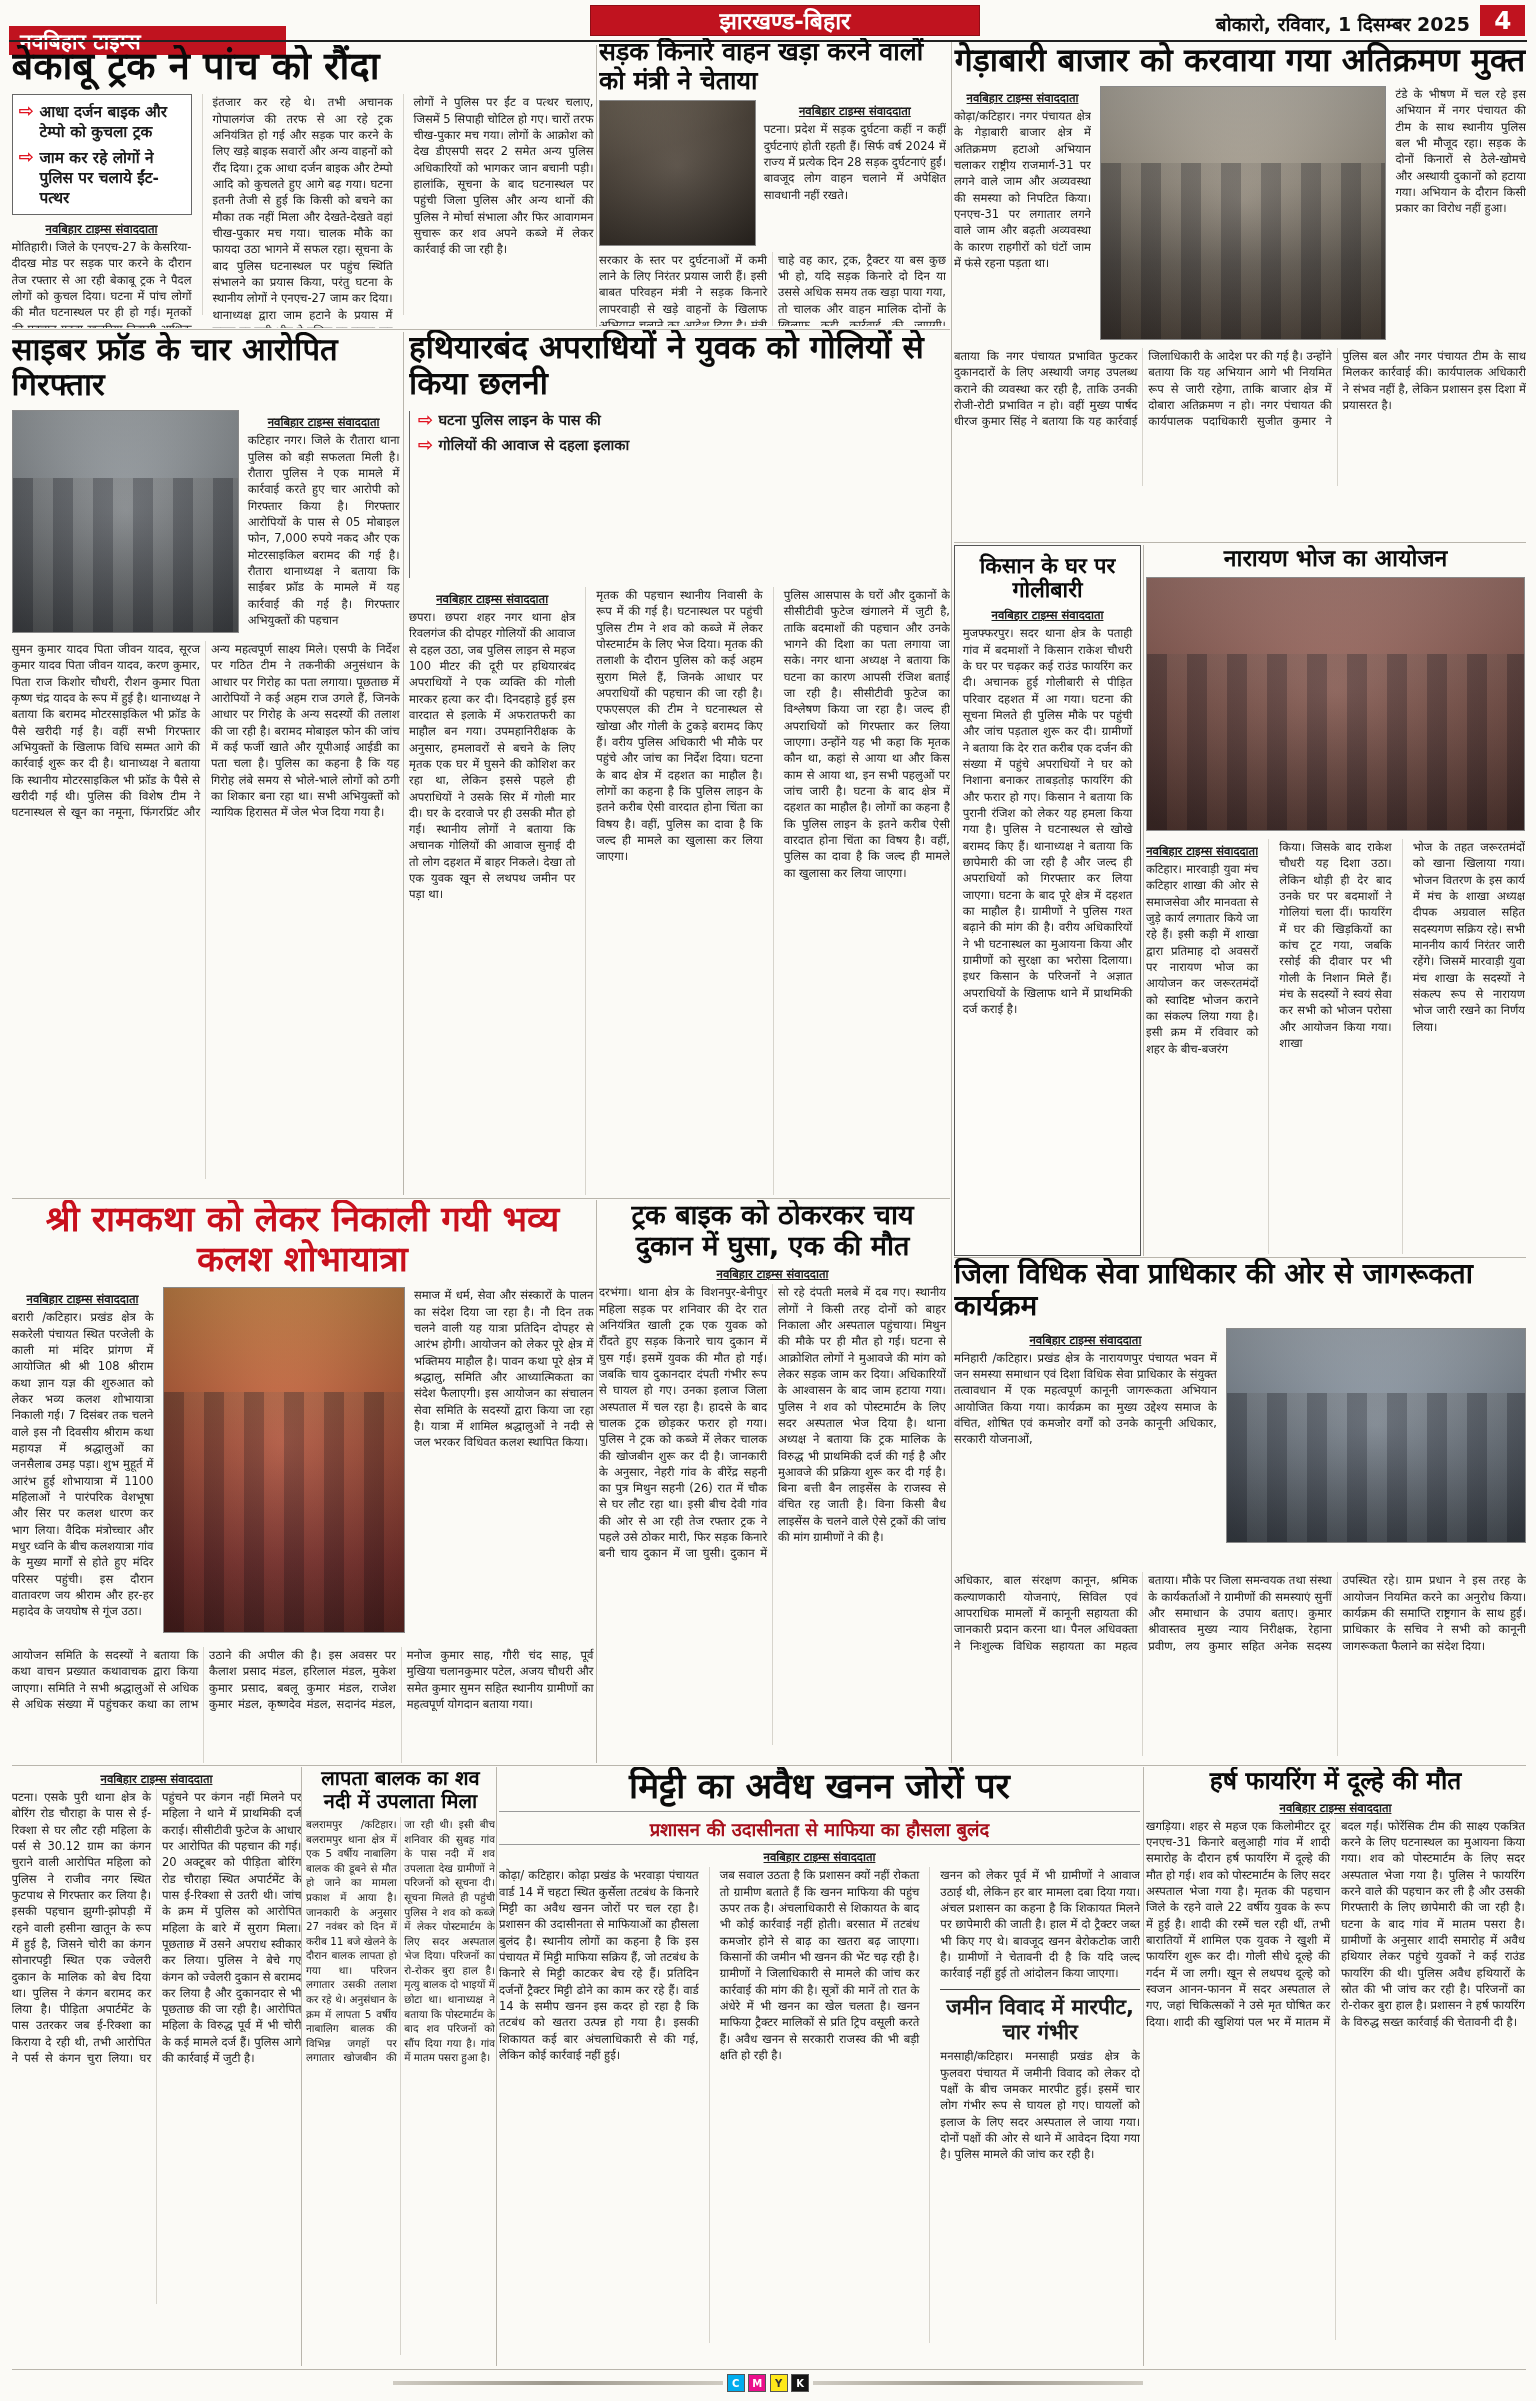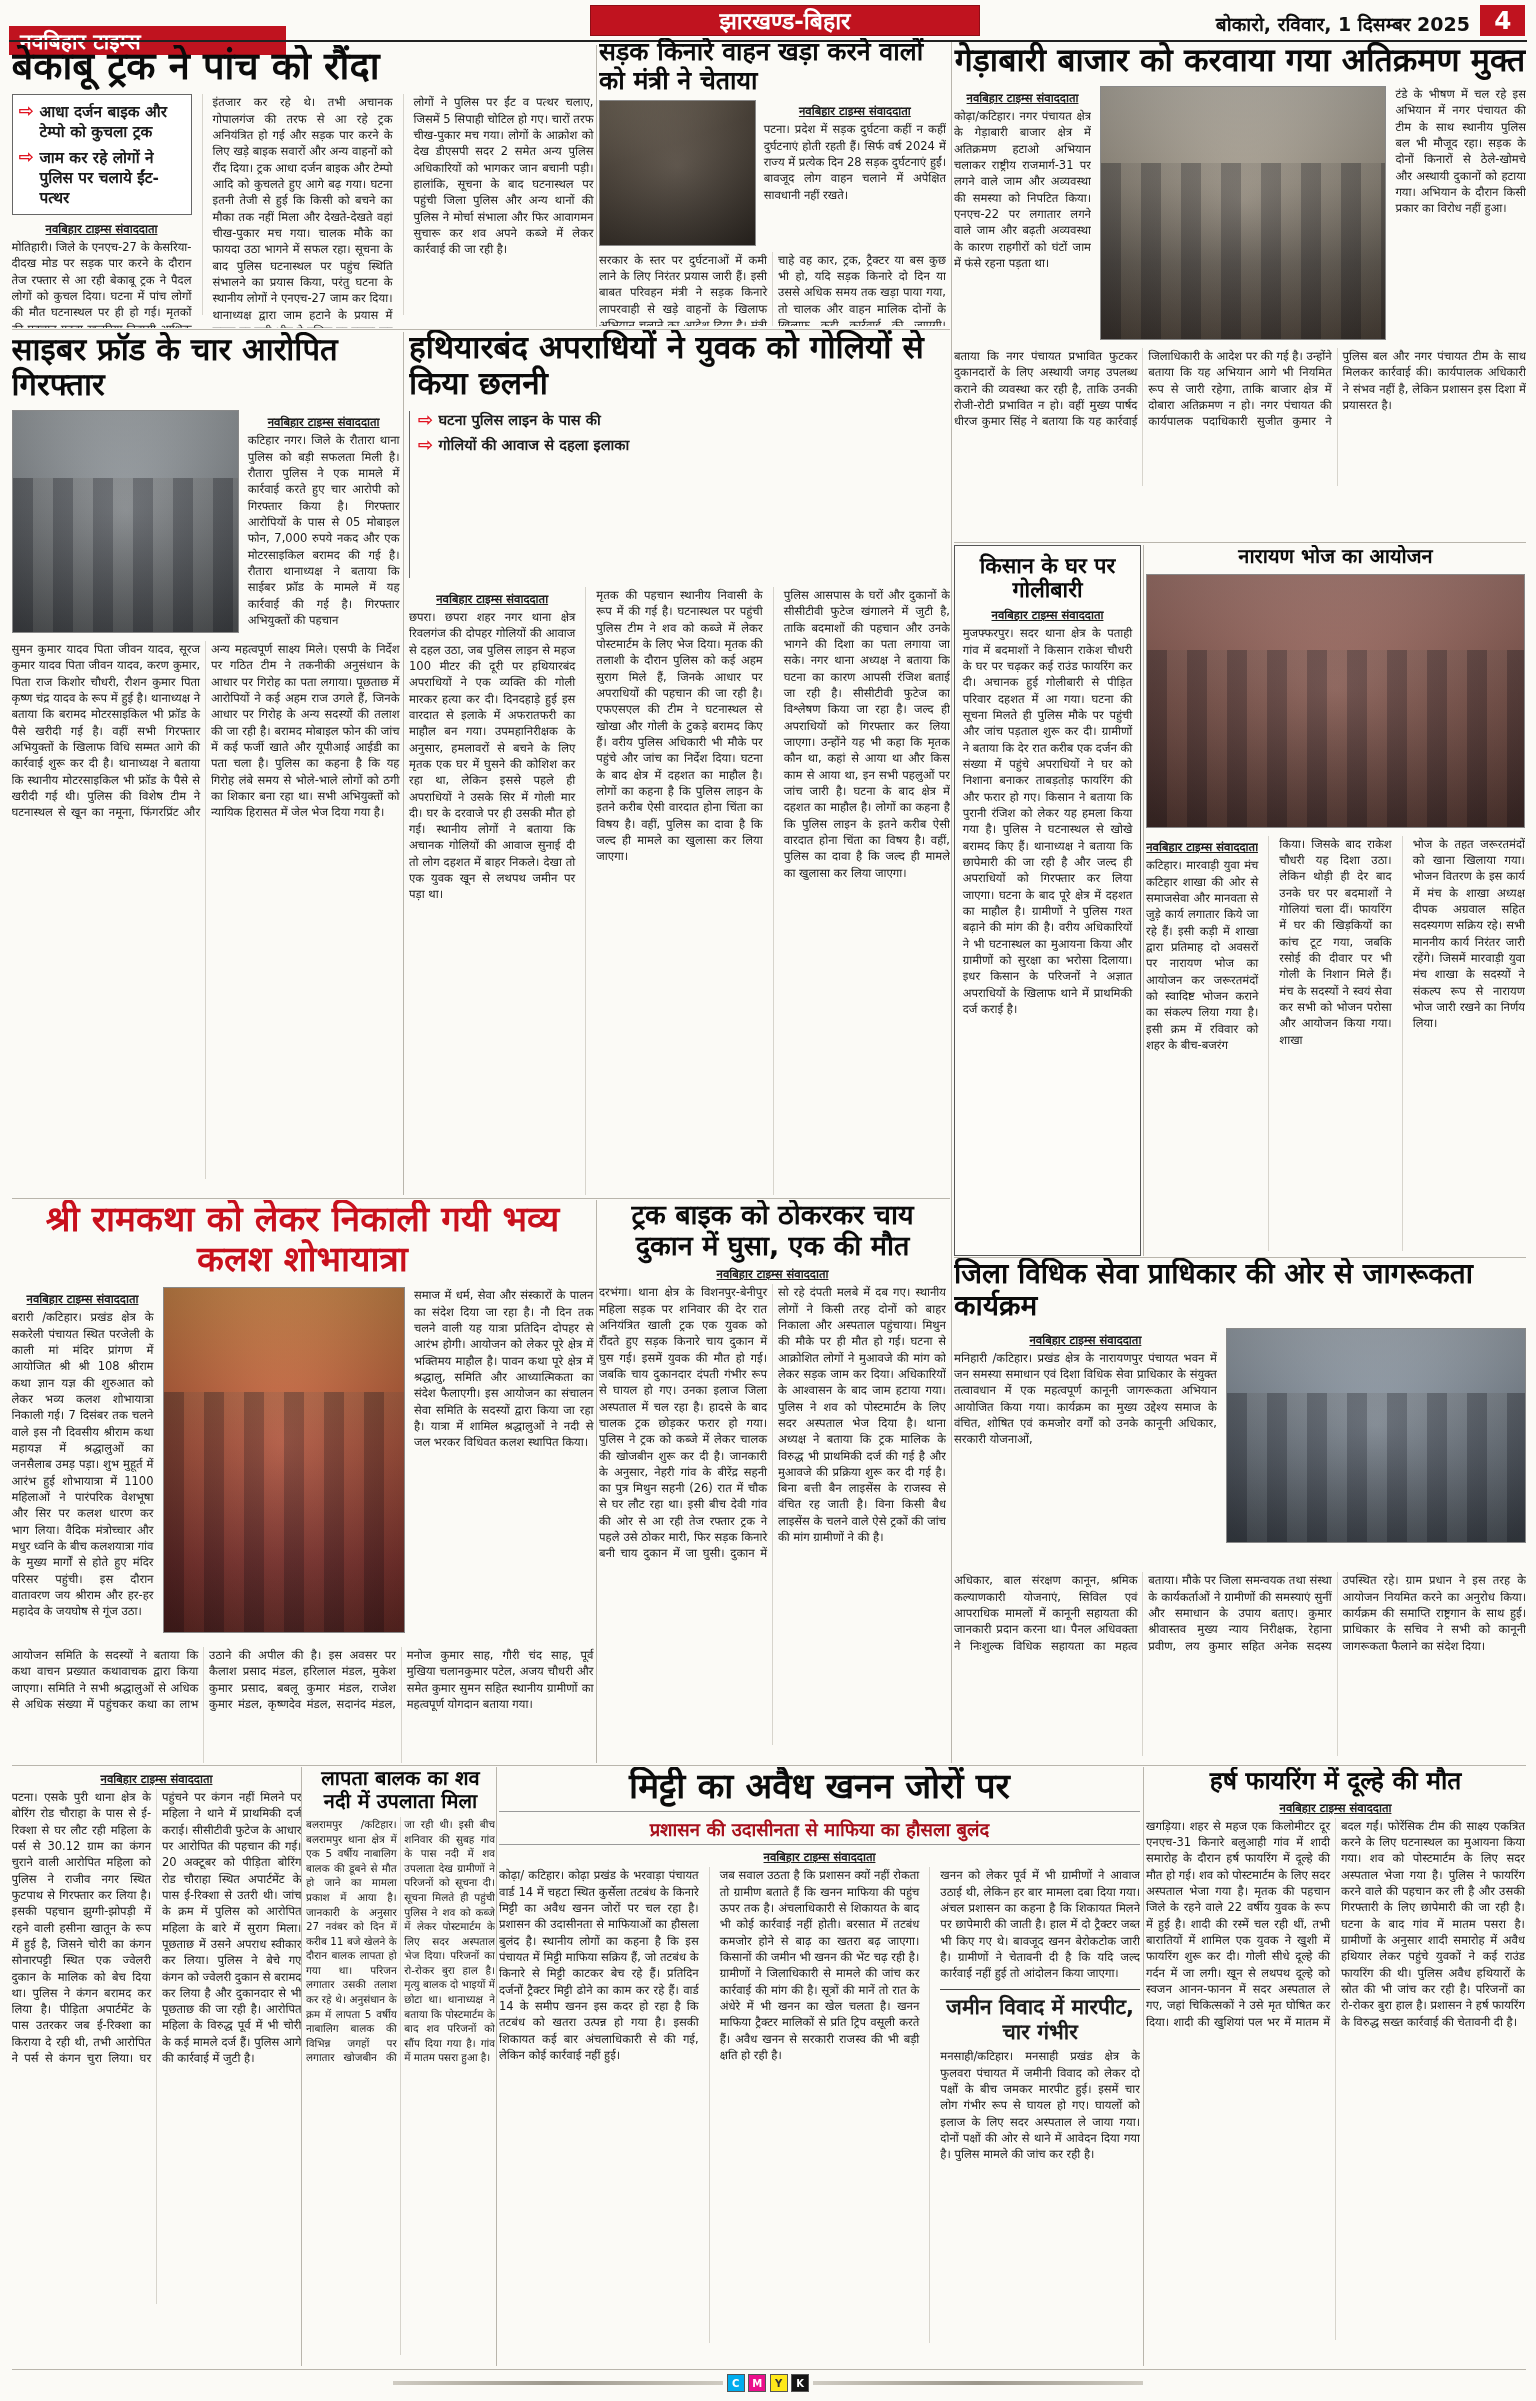--- a/index.html
+++ b/index.html
@@ -105,21 +105,21 @@
       </div>
     </div>
     <div class="mc2 bt" style="margin-top:6.1px;height:123px;">सरकार के स्तर पर दुर्घटनाओं में कमी लाने के लिए निरंतर प्रयास जारी हैं। इसी बाबत परिवहन मंत्री ने सड़क किनारे लापरवाही से खड़े वाहनों के खिलाफ अभियान चलाने का आदेश दिया है। मंत्री ने रविवार को कहा कि कोई भी चार पहिया या इससे अधिक पहिये वाले वाहन चाहे वह कार, ट्रक, ट्रैक्टर या बस कुछ भी हो, यदि सड़क किनारे दो दिन या उससे अधिक समय तक खड़ा पाया गया, तो चालक और वाहन मालिक दोनों के खिलाफ कड़ी कार्रवाई की जाएगी। उन्होंने परिवहन विभाग के अधिकारियों को ऐसे वाहन चालकों और वाहन मालिकों पर नियमानुसार कार्रवाई करने का कहा।</div>
   </div>
 
   <div class="sec" style="left:954px;top:42px;width:572px;height:498px;">
     <div class="h" style="font-size:32px;margin-bottom:7.7px;">गेड़ाबारी बाजार को करवाया गया अतिक्रमण मुक्त</div>
     <div style="display:flex;gap:9.2px;">
       <div style="flex:0 0 137px;min-width:0;">
         <div class="by">नवबिहार टाइम्स संवाददाता</div>
-        <div class="bt" style="height:230px;overflow:hidden;">कोढ़ा/कटिहार। नगर पंचायत क्षेत्र के गेड़ाबारी बाजार क्षेत्र में अतिक्रमण हटाओ अभियान चलाकर राष्ट्रीय राजमार्ग-31 पर लगने वाले जाम और अव्यवस्था की समस्या को निपटित किया। एनएच-22 पर लगातार लगने वाले जाम और बढ़ती अव्यवस्था के कारण राहगीरों को घंटों जाम में फंसे रहना पड़ता था।</div>
+        <div class="bt" style="height:230px;overflow:hidden;">कोढ़ा/कटिहार। नगर पंचायत क्षेत्र के गेड़ाबारी बाजार क्षेत्र में अतिक्रमण हटाओ अभियान चलाकर राष्ट्रीय राजमार्ग-31 पर लगने वाले जाम और अव्यवस्था की समस्या को निपटित किया। एनएच-31 पर लगातार लगने वाले जाम और बढ़ती अव्यवस्था के कारण राहगीरों को घंटों जाम में फंसे रहना पड़ता था।</div>
       </div>
       <div class="photo ph-street" style="flex:0 0 286px;height:254px;">
         <div class="figband"></div>
       </div>
       <div class="bt" style="flex:1;min-width:0;height:254px;overflow:hidden;">टंडे के भीषण में चल रहे इस अभियान में नगर पंचायत की टीम के साथ स्थानीय पुलिस बल भी मौजूद रहा। सड़क के दोनों किनारों से ठेले-खोमचे और अस्थायी दुकानों को हटाया गया। अभियान के दौरान किसी प्रकार का विरोध नहीं हुआ।</div>
     </div>
     <div class="mc3 bt" style="margin-top:7.7px;height:138px;">बताया कि नगर पंचायत प्रभावित फुटकर दुकानदारों के लिए अस्थायी जगह उपलब्ध कराने की व्यवस्था कर रही है, ताकि उनकी रोजी-रोटी प्रभावित न हो। वहीं मुख्य पार्षद धीरज कुमार सिंह ने बताया कि यह कार्रवाई जिलाधिकारी के आदेश पर की गई है। उन्होंने बताया कि यह अभियान आगे भी नियमित रूप से जारी रहेगा, ताकि बाजार क्षेत्र में दोबारा अतिक्रमण न हो। नगर पंचायत की कार्यपालक पदाधिकारी सुजीत कुमार ने पुलिस बल और नगर पंचायत टीम के साथ मिलकर कार्रवाई की। कार्यपालक अधिकारी ने संभव नहीं है, लेकिन प्रशासन इस दिशा में प्रयासरत है।</div>
   </div>
 
   <div class="sec" style="left:11.5px;top:332px;width:388px;height:863px;">
@@ -160,21 +160,21 @@
     </div>
   </div>
 
   <div class="sec boxed" style="left:954px;top:545px;width:187px;height:711px;">
     <div class="h" style="font-size:21.5px;margin-bottom:4.6px;">किसान के घर पर गोलीबारी</div>
     <div class="by">नवबिहार टाइम्स संवाददाता</div>
     <div class="bt">मुजफ्फरपुर। सदर थाना क्षेत्र के पताही गांव में बदमाशों ने किसान राकेश चौधरी के घर पर चढ़कर कई राउंड फायरिंग कर दी। अचानक हुई गोलीबारी से पीड़ित परिवार दहशत में आ गया। घटना की सूचना मिलते ही पुलिस मौके पर पहुंची और जांच पड़ताल शुरू कर दी। ग्रामीणों ने बताया कि देर रात करीब एक दर्जन की संख्या में पहुंचे अपराधियों ने घर को निशाना बनाकर ताबड़तोड़ फायरिंग की और फरार हो गए। किसान ने बताया कि पुरानी रंजिश को लेकर यह हमला किया गया है। पुलिस ने घटनास्थल से खोखे बरामद किए हैं। थानाध्यक्ष ने बताया कि छापेमारी की जा रही है और जल्द ही अपराधियों को गिरफ्तार कर लिया जाएगा। घटना के बाद पूरे क्षेत्र में दहशत का माहौल है। ग्रामीणों ने पुलिस गश्त बढ़ाने की मांग की है। वरीय अधिकारियों ने भी घटनास्थल का मुआयना किया और ग्रामीणों को सुरक्षा का भरोसा दिलाया। इधर किसान के परिजनों ने अज्ञात अपराधियों के खिलाफ थाने में प्राथमिकी दर्ज कराई है।</div>
   </div>
 
   <div class="sec" style="left:1146px;top:545px;width:379px;height:711px;">
-    <div class="h" style="font-size:20px;margin-bottom:6.1px;">नारायण भोज का आयोजन</div>
+    <div class="h" style="font-size:23px;margin-bottom:6.1px;">नारायण भोज का आयोजन</div>
     <div class="photo ph-food" style="width:100%;height:254px;">
       <div class="figband"></div>
     </div>
     <div class="cols" style="margin-top:7.7px;height:415px;">
       <div>
         <div class="by">नवबिहार टाइम्स संवाददाता</div>
         <div class="bt">कटिहार। मारवाड़ी युवा मंच कटिहार शाखा की ओर से समाजसेवा और मानवता से जुड़े कार्य लगातार किये जा रहे हैं। इसी कड़ी में शाखा द्वारा प्रतिमाह दो अवसरों पर नारायण भोज का आयोजन कर जरूरतमंदों को स्वादिष्ट भोजन कराने का संकल्प लिया गया है। इसी क्रम में रविवार को शहर के बीच-बजरंग</div>
       </div>
       <div class="bt">किया। जिसके बाद राकेश चौधरी यह दिशा उठा। लेकिन थोड़ी ही देर बाद उनके घर पर बदमाशों ने गोलियां चला दीं। फायरिंग में घर की खिड़कियों का कांच टूट गया, जबकि रसोई की दीवार पर भी गोली के निशान मिले हैं। मंच के सदस्यों ने स्वयं सेवा कर सभी को भोजन परोसा और आयोजन किया गया। शाखा</div>
       <div class="bt">भोज के तहत जरूरतमंदों को खाना खिलाया गया। भोजन वितरण के इस कार्य में मंच के शाखा अध्यक्ष दीपक अग्रवाल सहित सदस्यगण सक्रिय रहे। सभी माननीय कार्य निरंतर जारी रहेंगे। जिसमें मारवाड़ी युवा मंच शाखा के सदस्यों ने संकल्प रूप से नारायण भोज जारी रखने का निर्णय लिया।</div>

